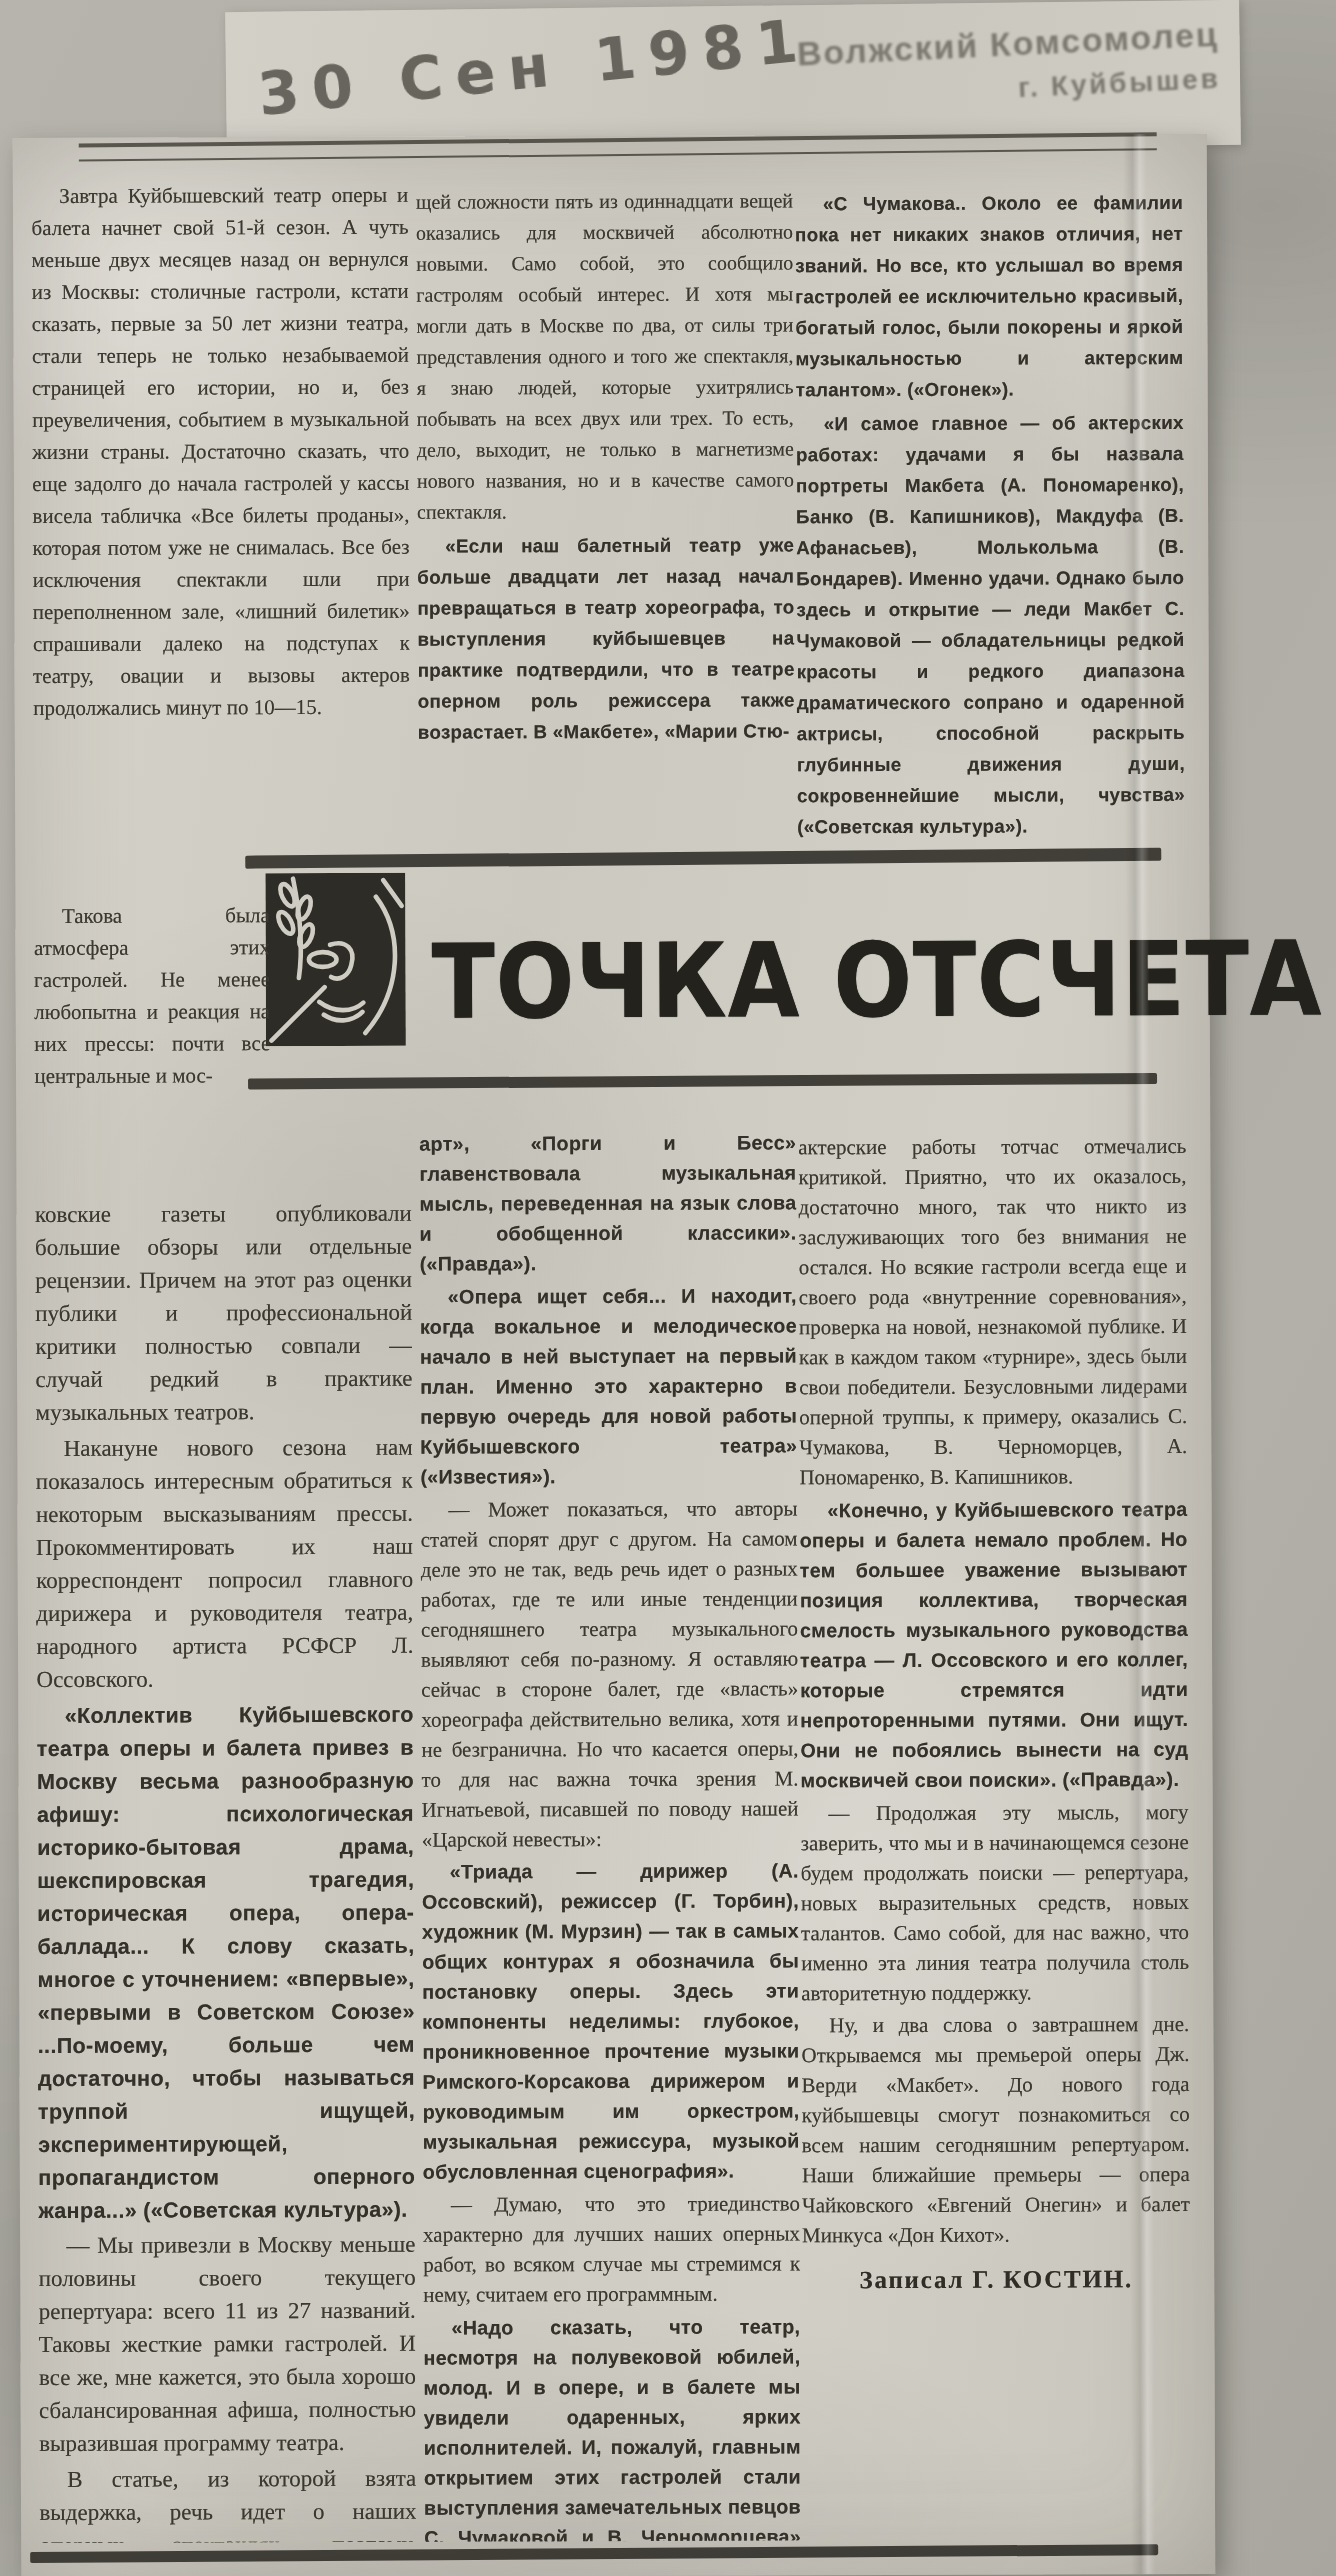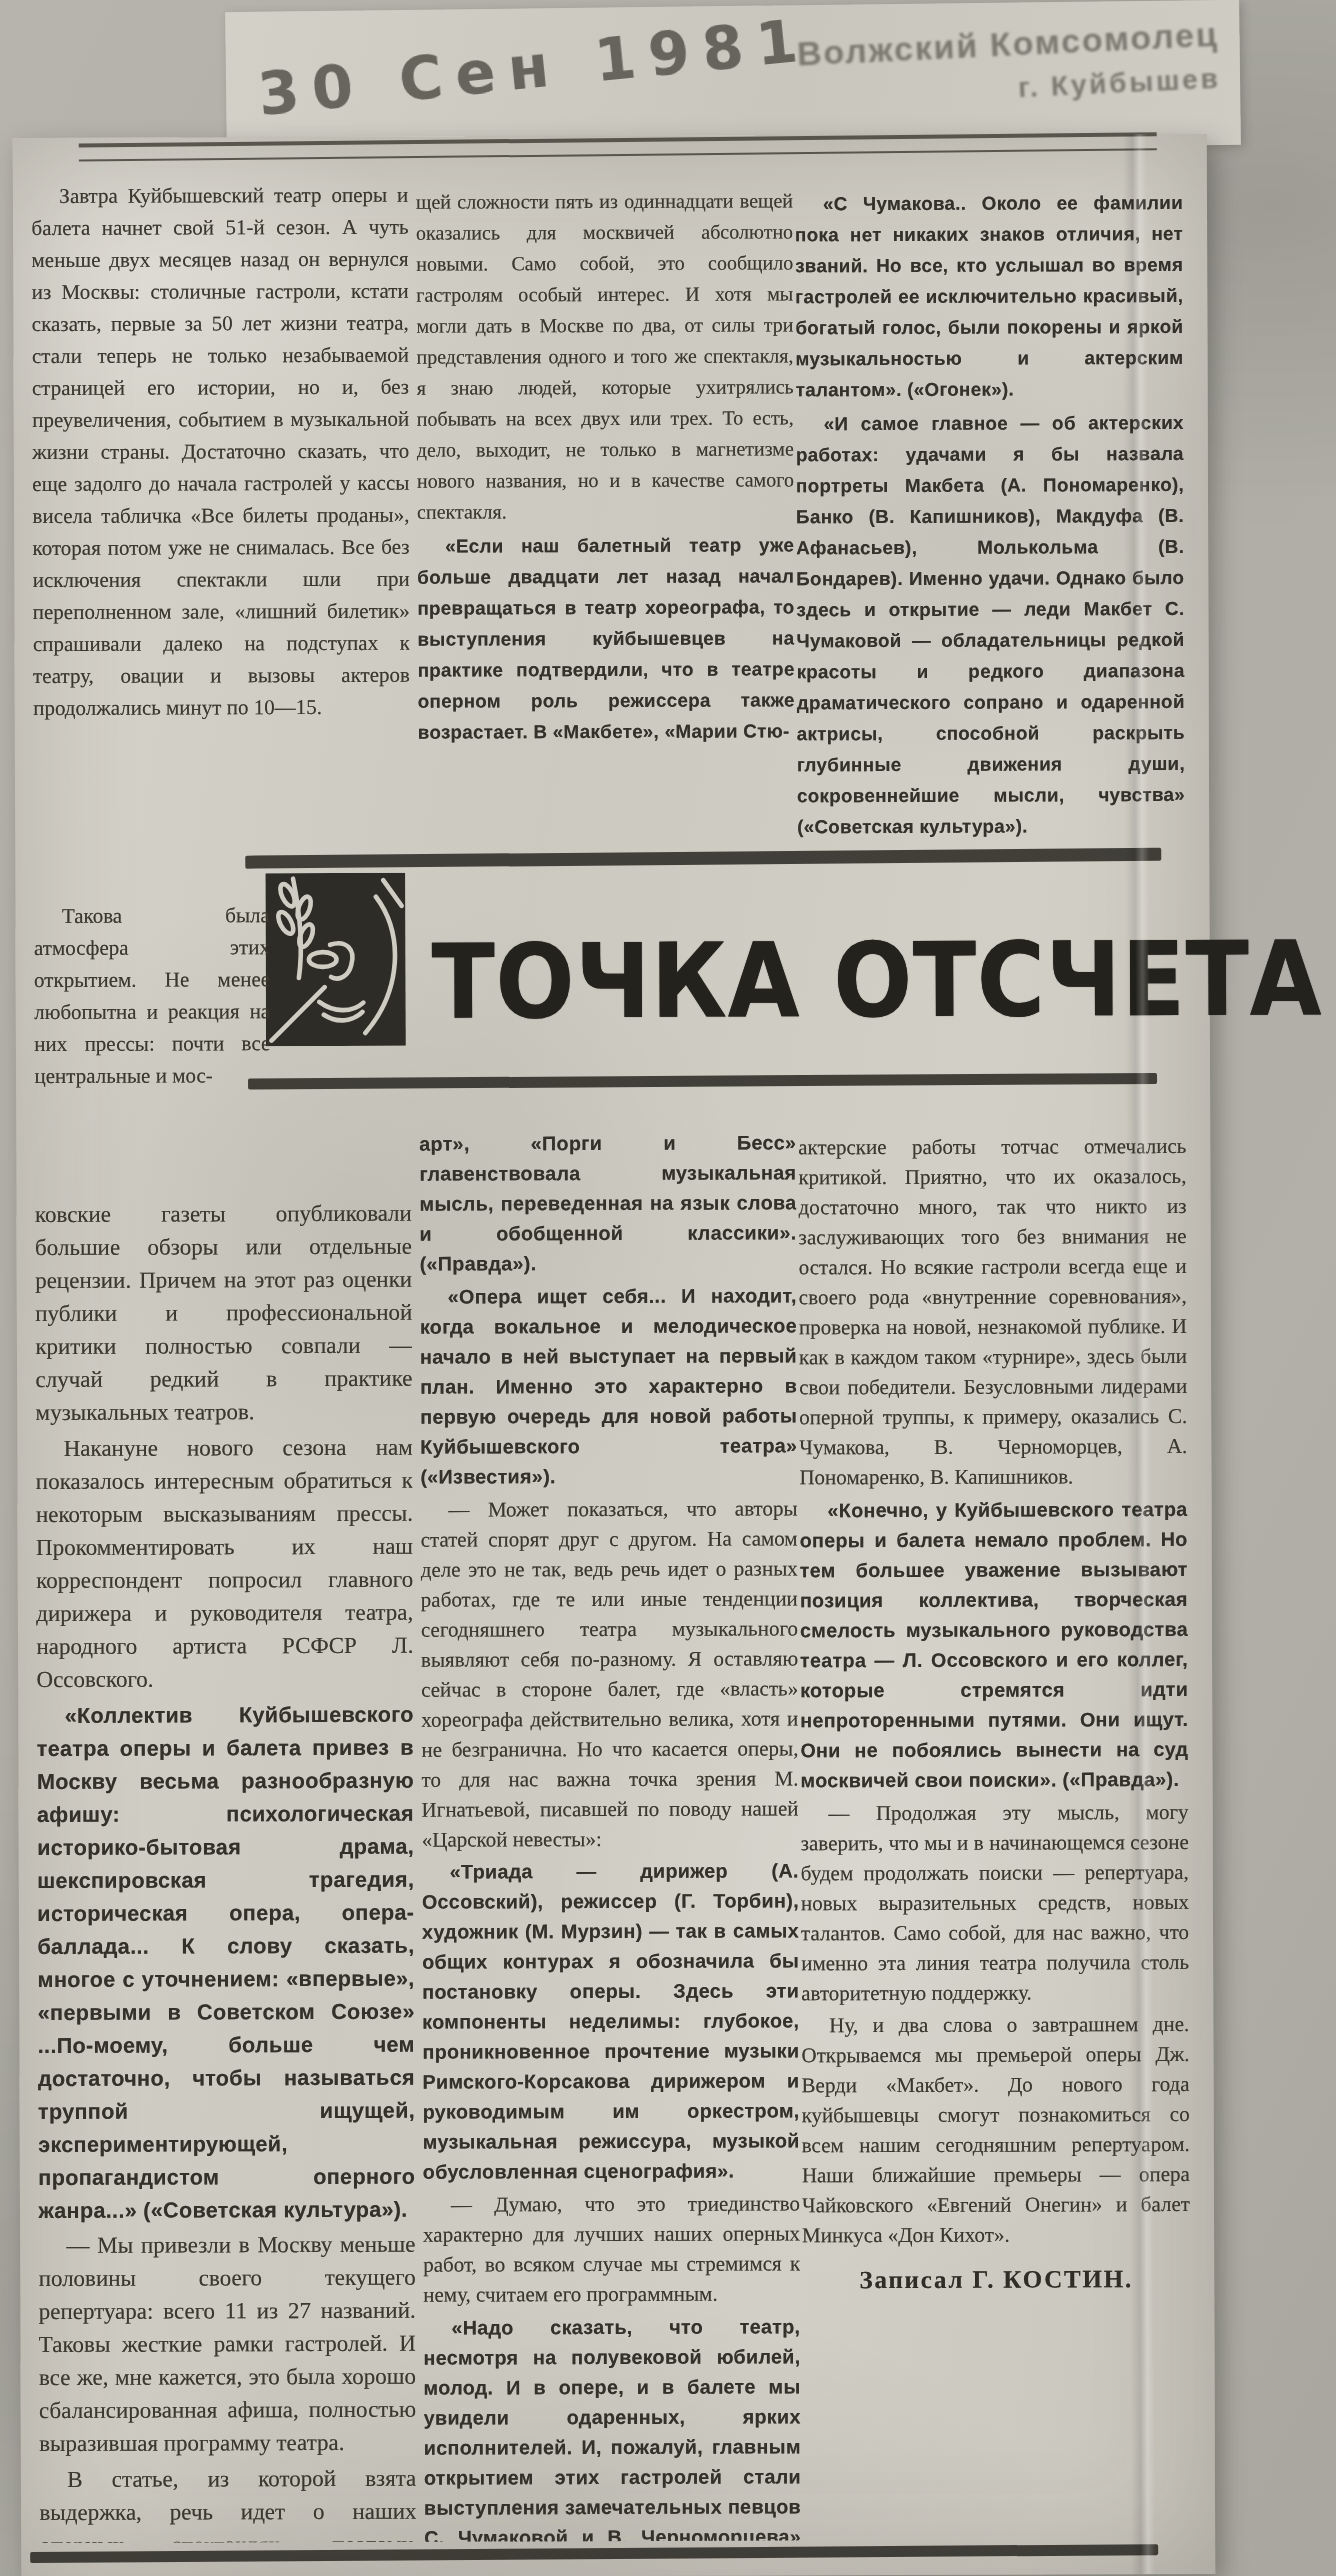--- a/index.html
+++ b/index.html
@@ -124,21 +124,21 @@
         <path d="M63,154 C78,164 95,161 105,151"></path>
         <path d="M6,182 L64,124"></path>
         <path d="M128,8 L148,36"></path>
       </g>
     </svg>
   </div>
 
   <div class="headline">ТОЧКА ОТСЧЕТА</div>
 
   <div class="col c1b txt">
-    <p class="ps">Такова была атмосфера этих открытием. Не менее любопытна и реакция на них прессы: почти все центральные и мос-</p>
+    <p class="ps">Такова была атмосфера этих гастролей. Не менее любопытна и реакция на них прессы: почти все центральные и мос-</p>
   </div>
 
   <div class="rule rule-b"></div>
 
   <div class="col c1c txt">
     <p class="ps noindent">ковские газеты опубликовали большие обзоры или отдельные рецензии. Причем на этот раз оценки публики и профессиональной критики полностью совпали — случай редкий в практике музыкальных театров.</p>
     <p class="ps">Накануне нового сезона нам показалось интересным обратиться к некоторым высказываниям прессы. Прокомментировать их наш корреспондент попросил главного дирижера и руководителя театра, народного артиста РСФСР Л. Оссовского.</p>
     <p class="pb">«Коллектив Куйбышевского театра оперы и балета привез в Москву весьма разнообразную афишу: психологическая историко-бытовая драма, шекспировская трагедия, историческая опера, опера-баллада... К слову сказать, многое с уточнением: «впервые», «первыми в Советском Союзе» ...По-моему, больше чем достаточно, чтобы называться труппой ищущей, экспериментирующей, пропагандистом оперного жанра...» («Советская культура»).</p>
     <p class="ps">— Мы привезли в Москву меньше половины своего текущего репертуара: всего 11 из 27 названий. Таковы жесткие рамки гастролей. И все же, мне кажется, это была хорошо сбалансированная афиша, полностью выразившая программу театра.</p>
     <p class="ps">В статье, из которой взята выдержка, речь идет о наших оперных спектаклях, поэтому, естественно, цитируются только названия опер: «Макбет», «Ивайло», «Мария Стюарт», «Порги и Бесс» и т. д. Но те же слова вполне можно отнести и к балетному разделу гастрольного репертуара. В об-</p>

